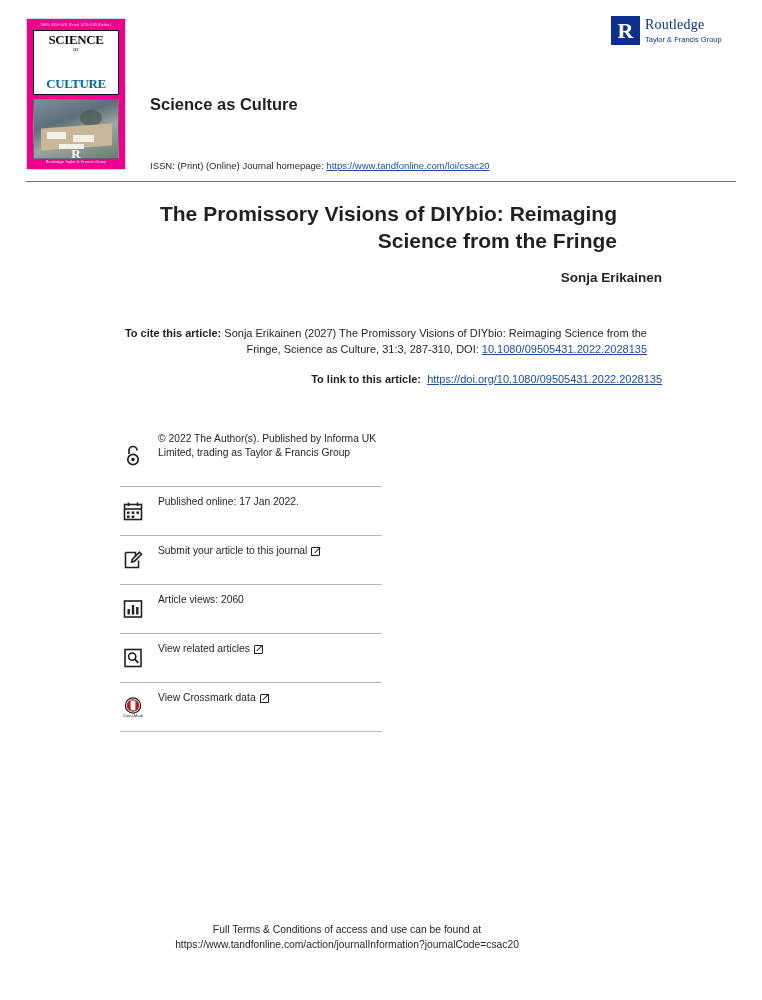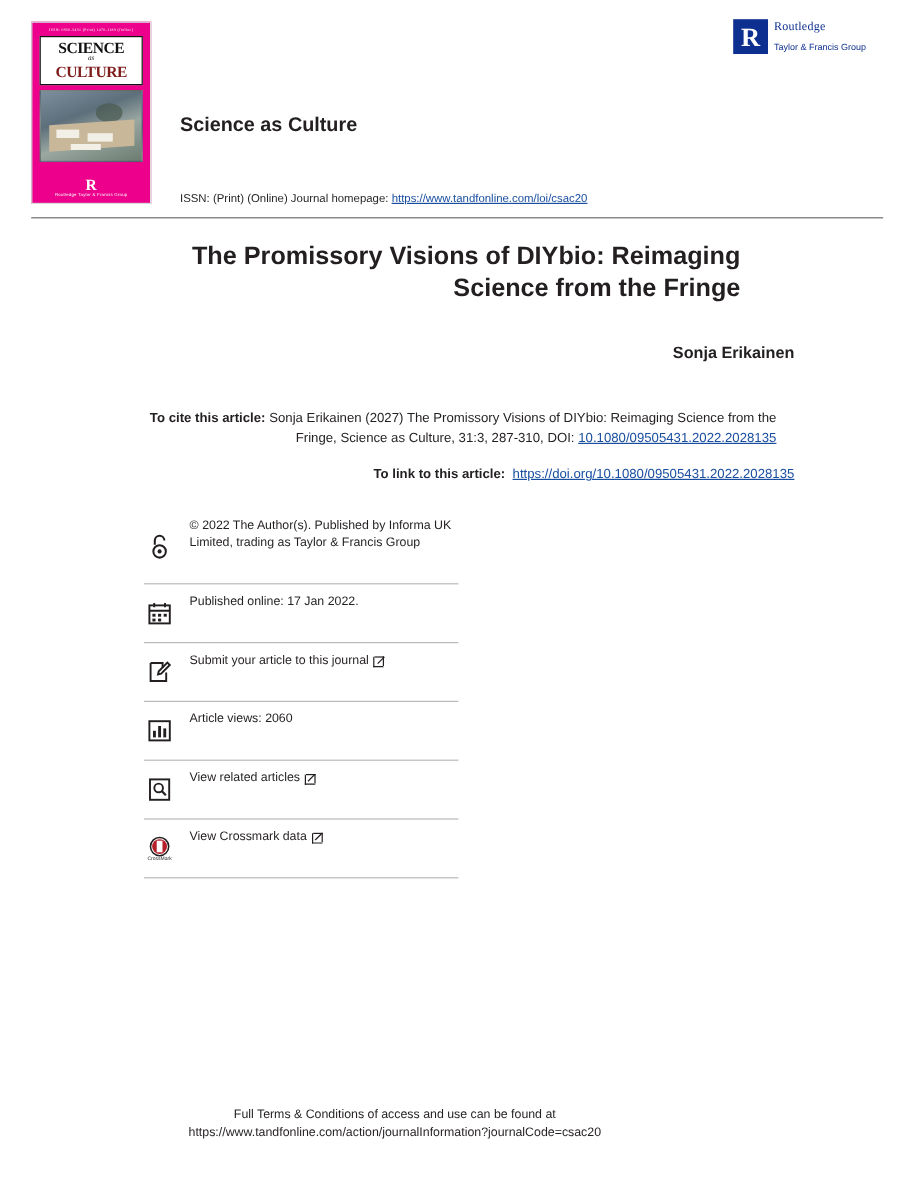--- a/index.html
+++ b/index.html
@@ -70,21 +70,22 @@
     font-style: italic;
     line-height: 7px;
     color: #111;
   }
   .cover-band .l3 {
     font-family: "Liberation Serif", serif;
     font-weight: bold;
     font-size: 13px;
     letter-spacing: -0.4px;
     line-height: 13px;
-    color: #7f1d1d;
+    color: #0369a1;
+    margin-top: 24px;
   }
   .cover-photo {
     margin: 4px 6px 0 6px;
     height: 58px;
     background: linear-gradient(160deg, #7d8f9c 0%, #5d6f7b 35%, #9aa7a2 60%, #6b7c70 100%);
     position: relative;
     overflow: hidden;
     border: 1px solid rgba(0,0,0,0.15);
   }
   .cover-photo .tbl {
@@ -163,21 +164,21 @@
     font-weight: bold;
     font-size: 22px;
     text-align: center;
     line-height: 29px;
   }
   .routledge .rtext {
     position: absolute;
     left: 34px;
     top: 1px;
     font-family: "Liberation Serif", serif;
-    font-size: 10px;
+    font-size: 14px;
     color: #0d2f8f;
     letter-spacing: .2px;
   }
   .routledge .rsub {
     position: absolute;
     left: 34px;
     top: 19px;
     font-size: 7.5px;
     color: #0d2f8f;
   }
@@ -212,21 +213,21 @@
   }
   .art-title {
     font-size: 21px;
     font-weight: bold;
     line-height: 27px;
     color: #231f20;
     margin: 0;
     max-width: 500px;
   }
   .art-author {
-    margin-top: 32px;
+    margin-top: 16px;
     font-size: 13.5px;
     font-weight: bold;
     color: #231f20;
   }
   .cite-block {
     margin-top: 40px;
     font-size: 11px;
     line-height: 16px;
     color: #231f20;
     max-width: 530px;
@@ -322,20 +323,21 @@
   
   .footer {
     position: absolute;
     left: 0;
     bottom: 48px;
     width: 658px;
     text-align: center;
     font-size: 10.3px;
     line-height: 15px;
     color: #231f20;
+    padding-left: 18px;
   }
 </style>
 </head>
 <body>
 
 <div class="page">
 
   <div class="masthead">
 
     <div class="cover">

